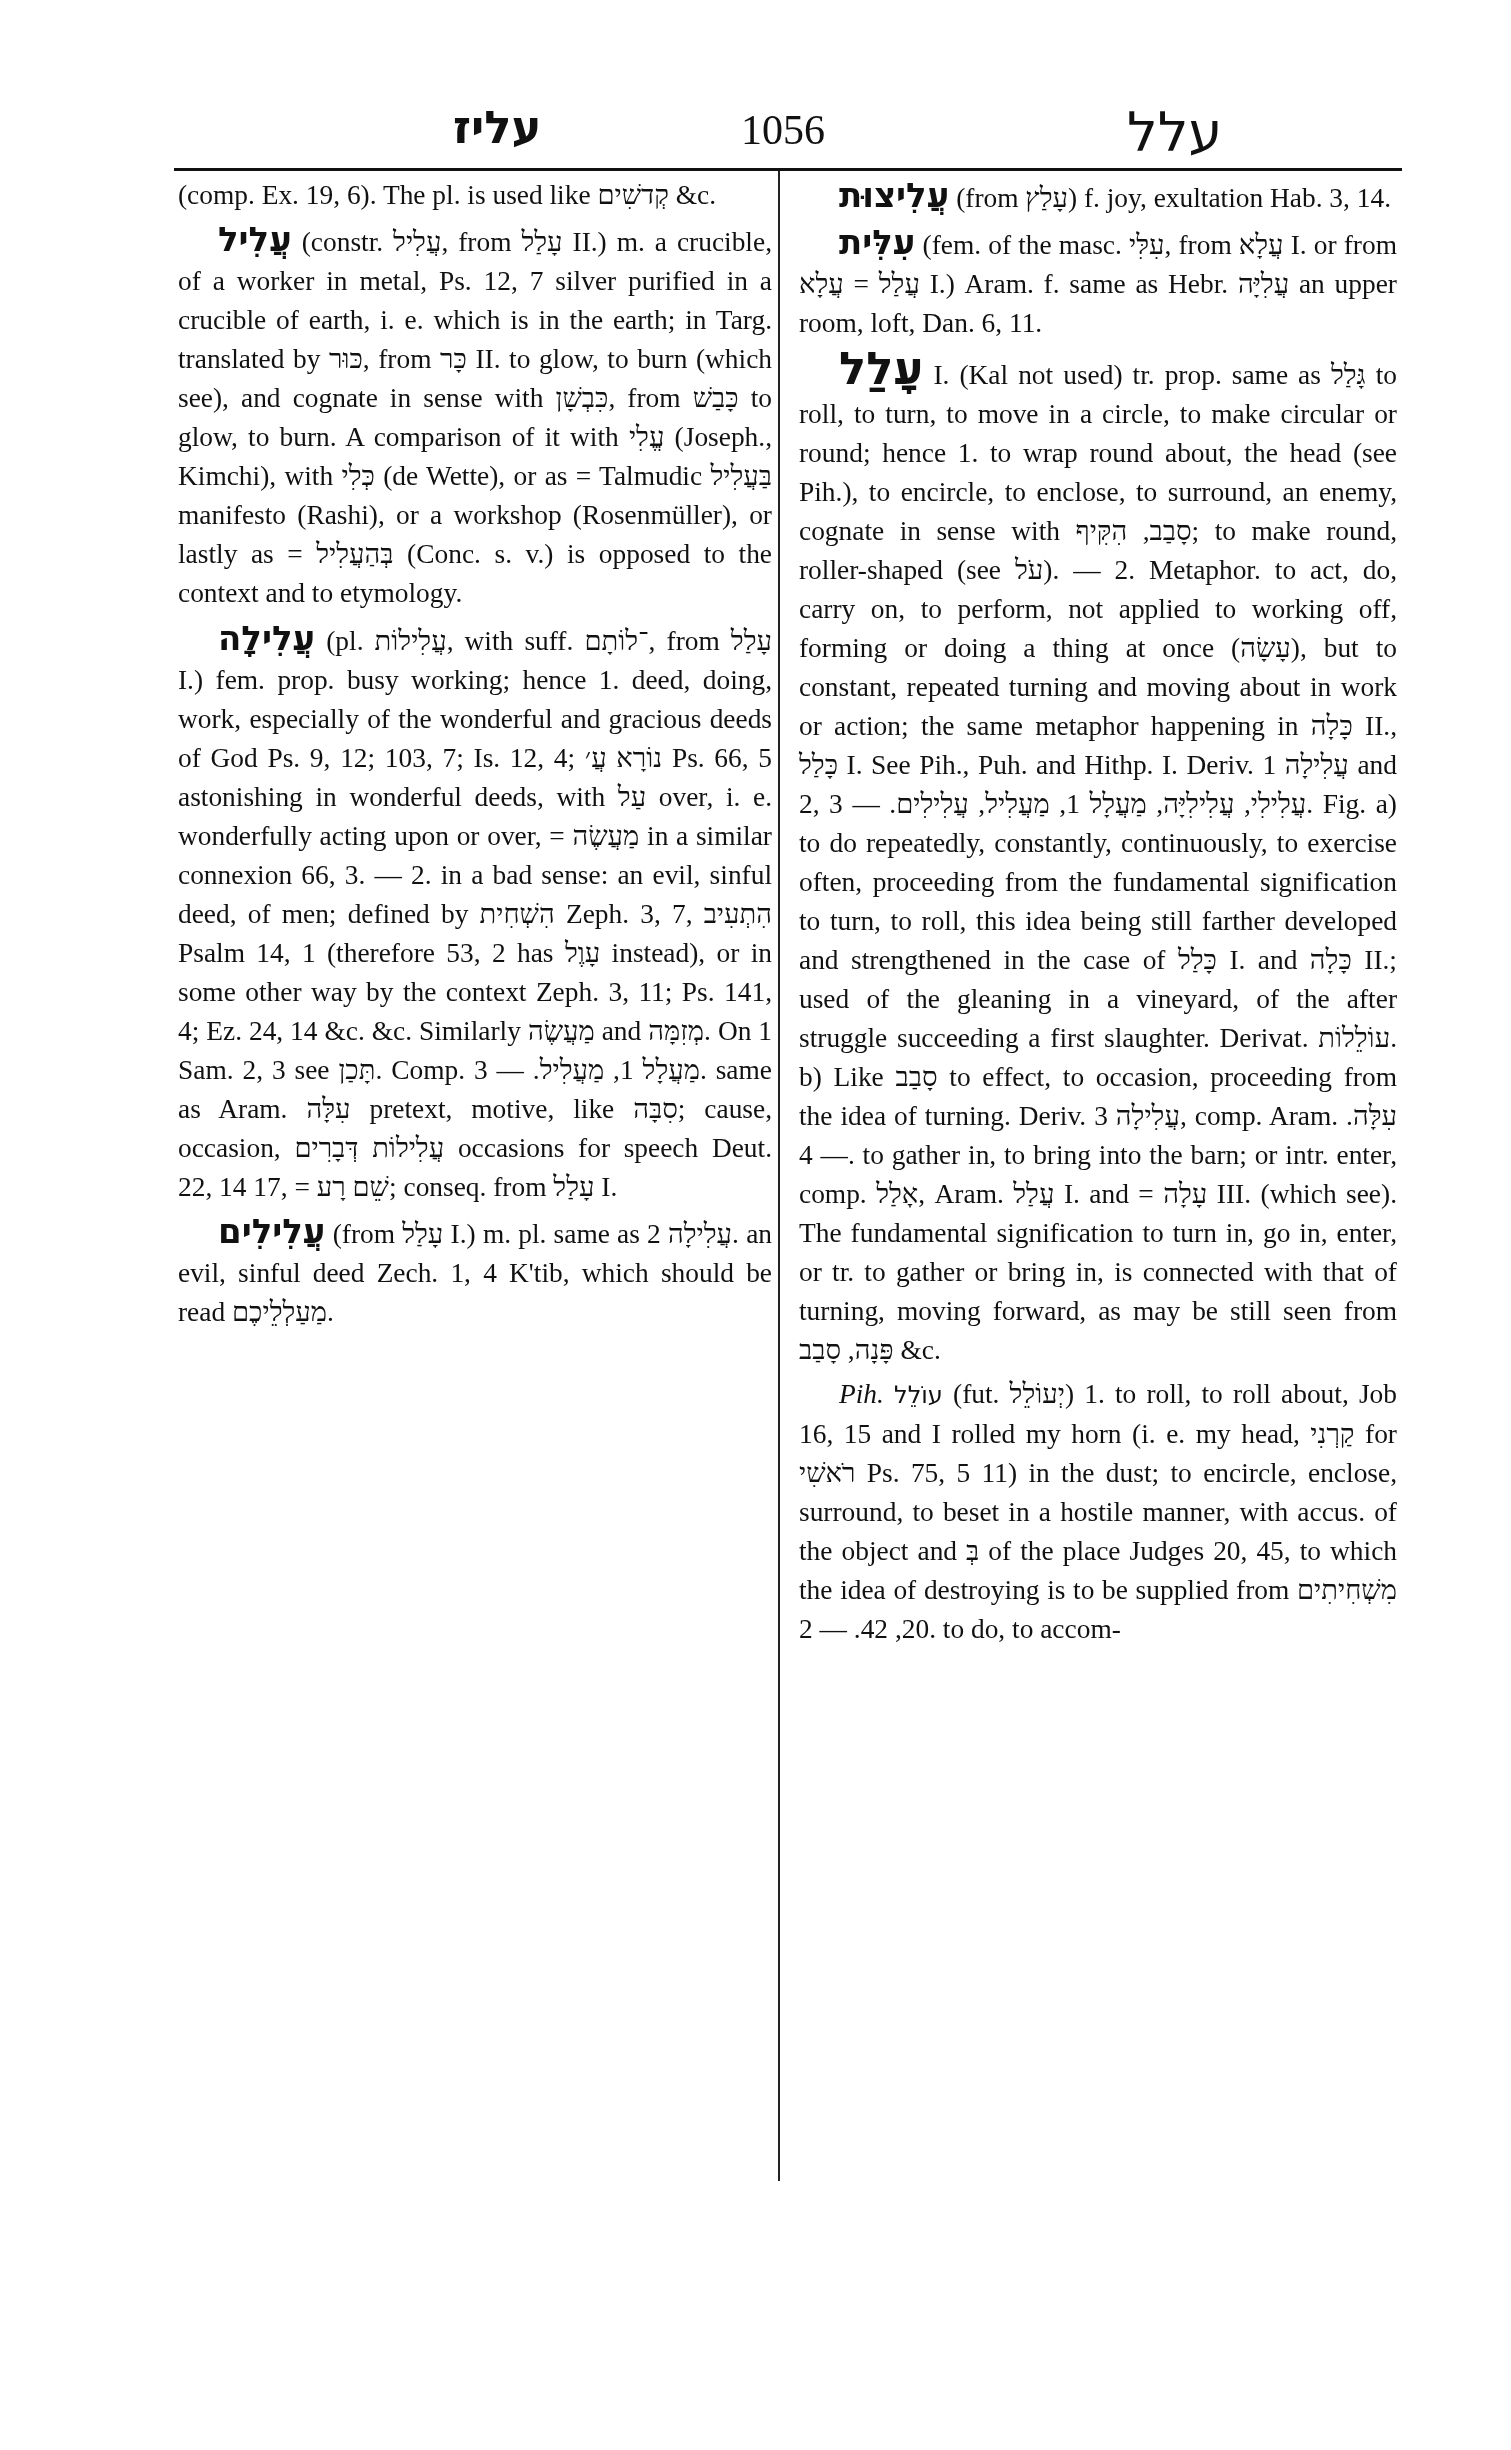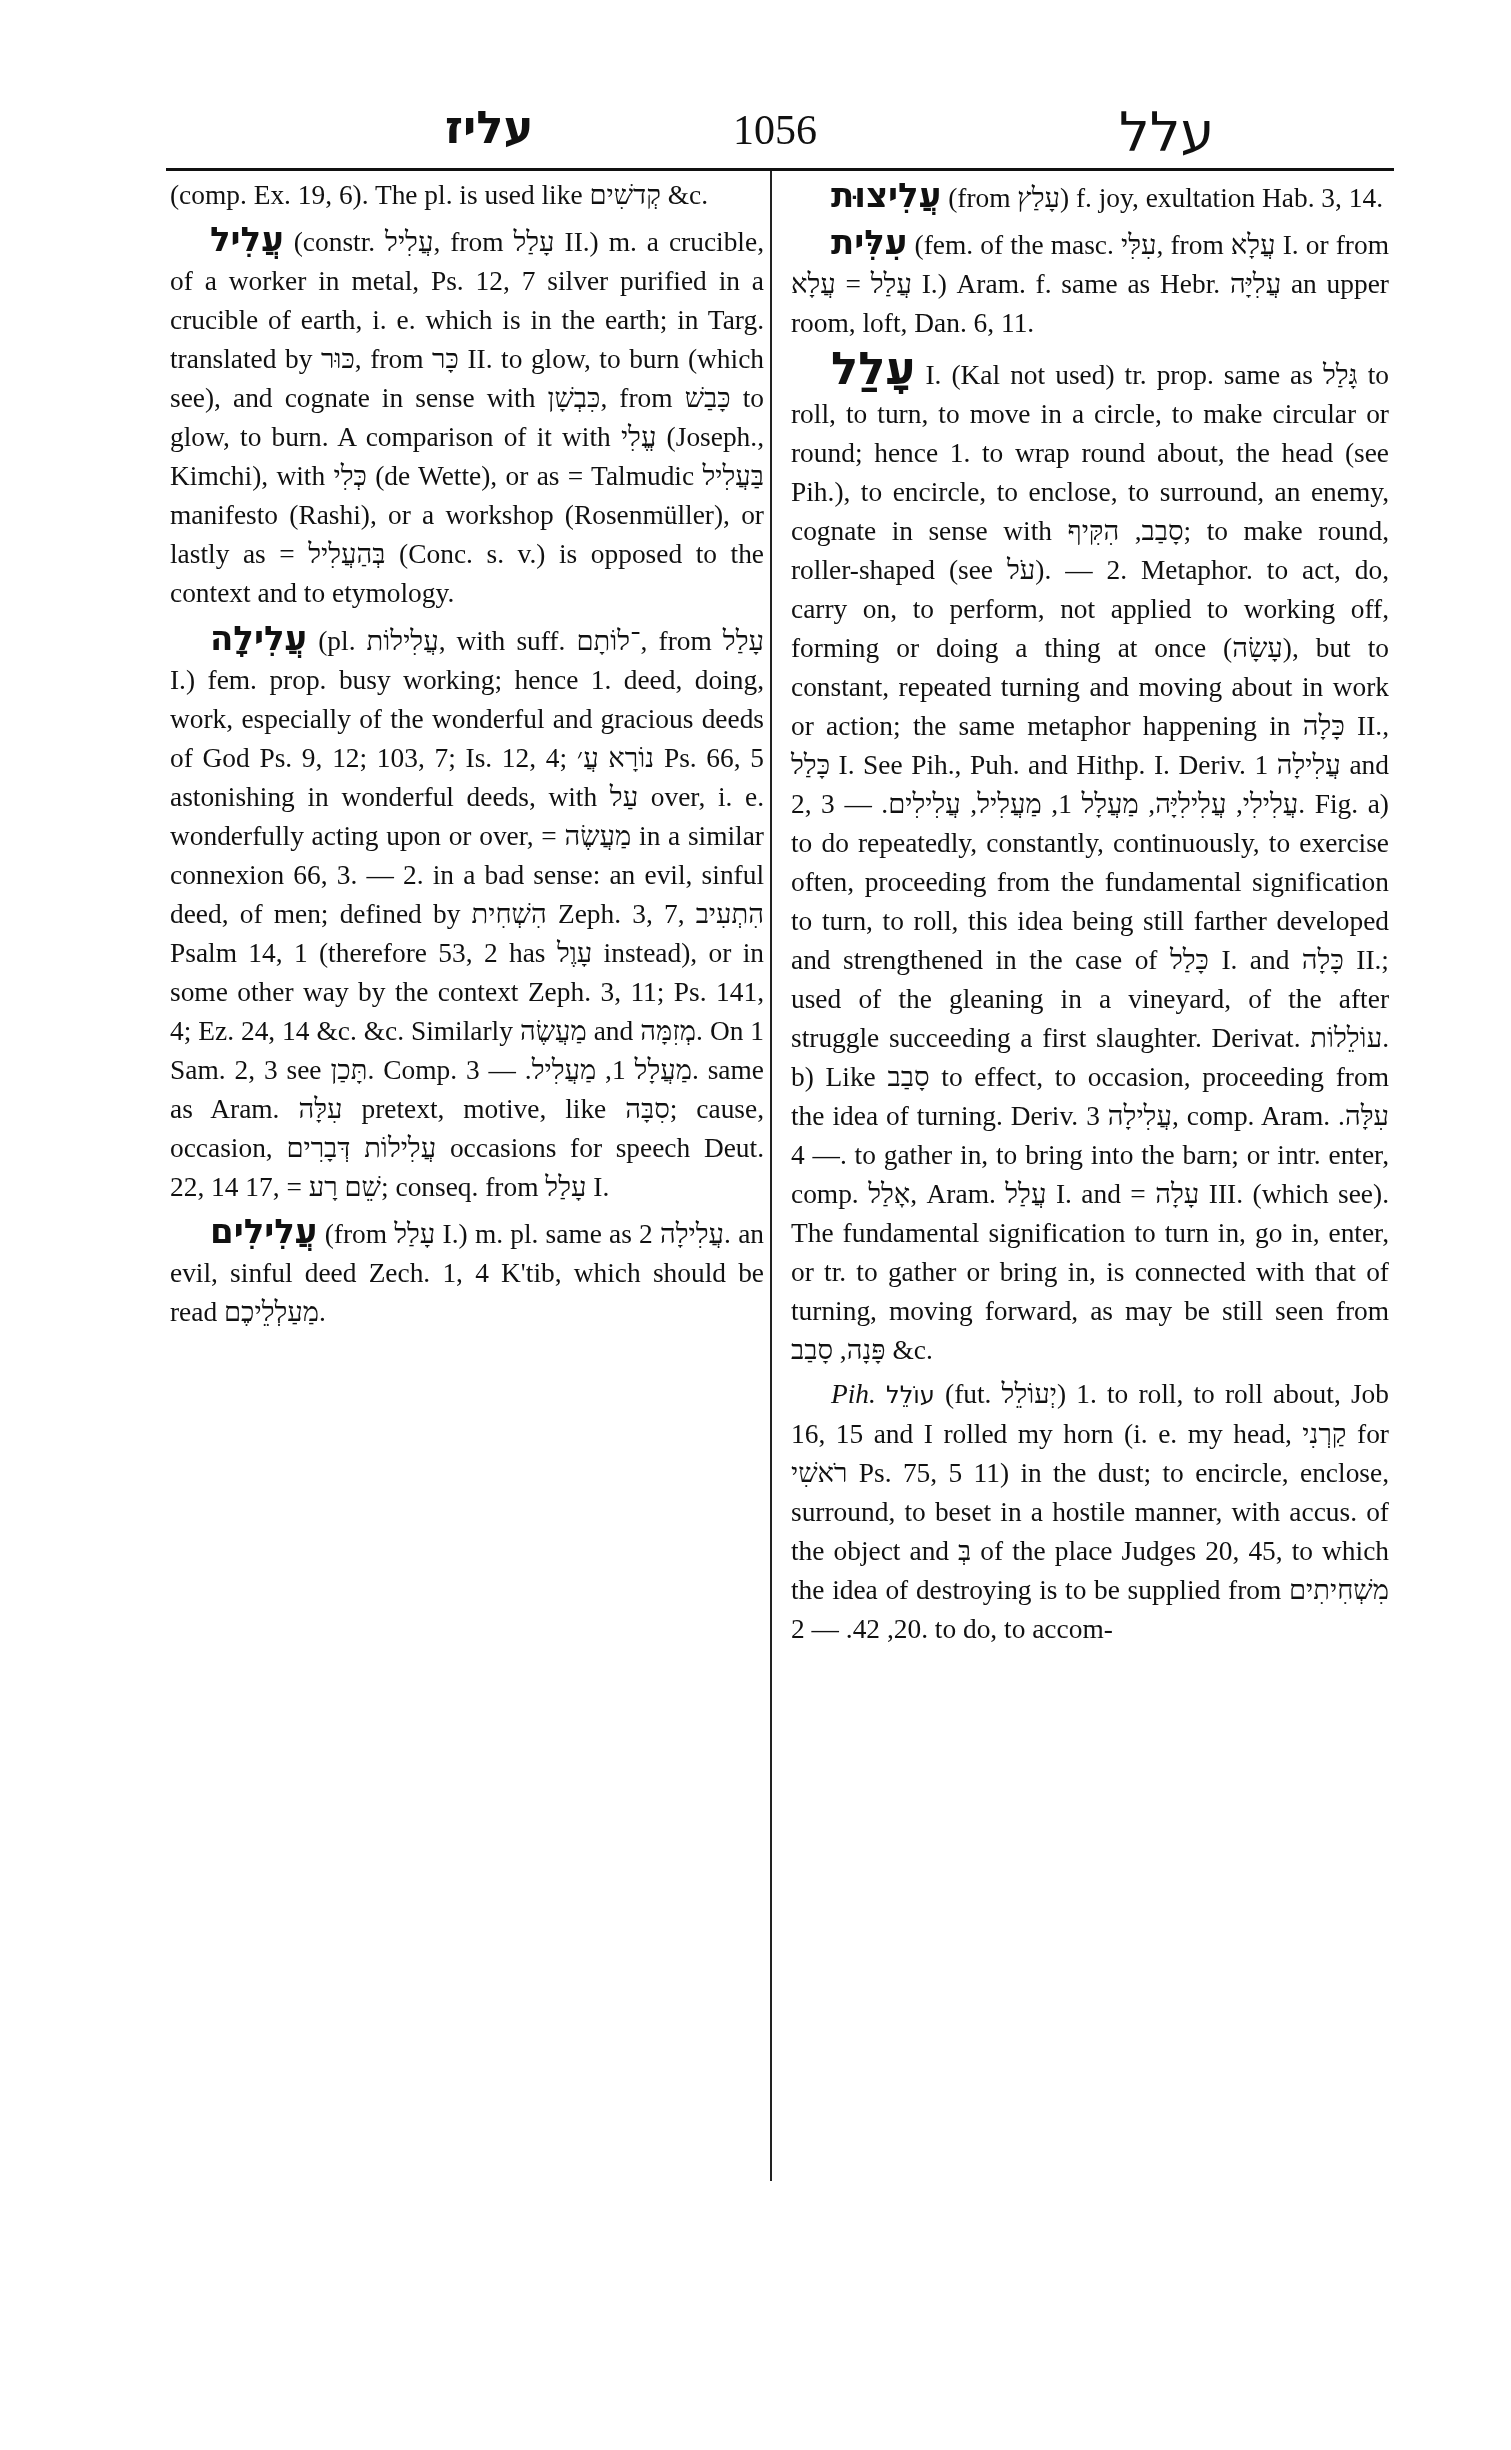--- a/index.html
+++ b/index.html
@@ -1,18 +1,18 @@
 <!DOCTYPE html>
 <html style="font-size:14.4px"><head>
 <meta charset="utf-8">
 <style>
   html, body { margin: 0; padding: 0; background: #ffffff; }
   body { width: 1512px; height: 2450px; position: relative; overflow: hidden;
          font-family: "DejaVu Serif", "Liberation Serif", serif; color: #111; }
-  .page { position: absolute; left: 4px; top: 0; width: 1249px; height: 2450px; }
+  .page { position: absolute; left: 12px; top: 0; width: 1249px; height: 2450px; }
 
   .running-head { position: absolute; top: 101px; left: 162px; width: 1223px; height: 63px; }
   .rh-left { position: absolute; left: 279px; top: 0; font-size: 45px; font-weight: bold; direction: rtl; font-family: "DejaVu Sans", sans-serif; }
   .rh-num  { position: absolute; left: 567px; top: 5.4px; font-size: 42px; font-family: "Liberation Serif", serif; }
   .rh-right{ position: absolute; left: 953px; top: 0; font-size: 54px; font-weight: normal; direction: rtl; font-family: "DejaVu Sans", sans-serif; }
   .head-rule { position: absolute; top: 168px; left: 162px; width: 1228px; height: 2.7px; background: #111; }
   .col-rule  { position: absolute; left: 766px; top: 171px; width: 1.8px; height: 2010px; background: #222; }
 
   .col { position: absolute; top: 176px; width: 594px;
          font-family: "Liberation Serif", serif; font-size: 27.4px; line-height: 39px;

